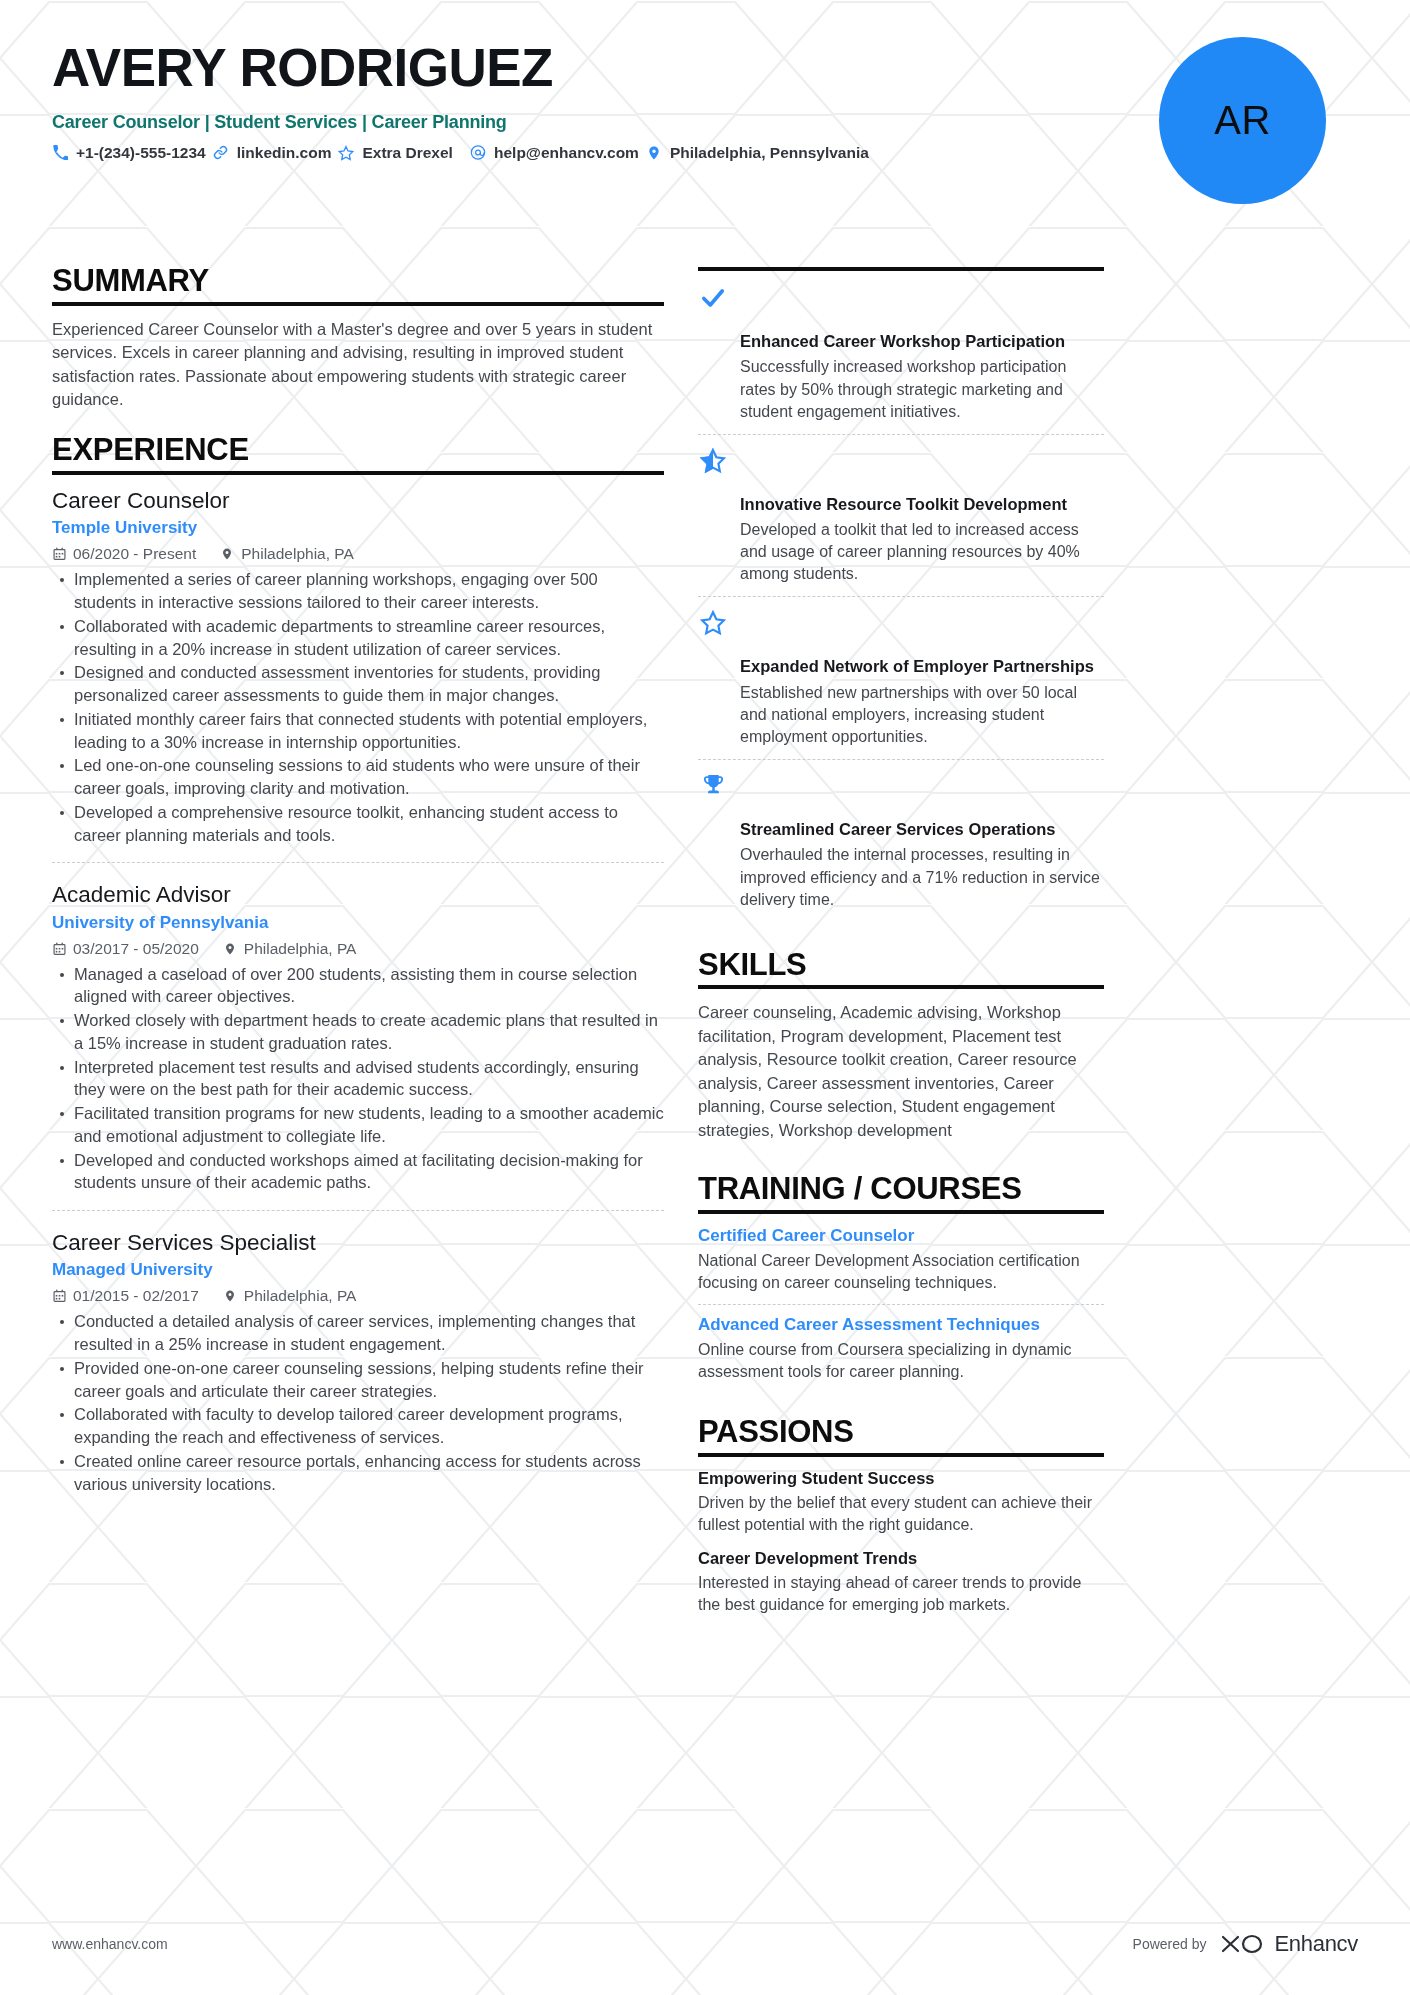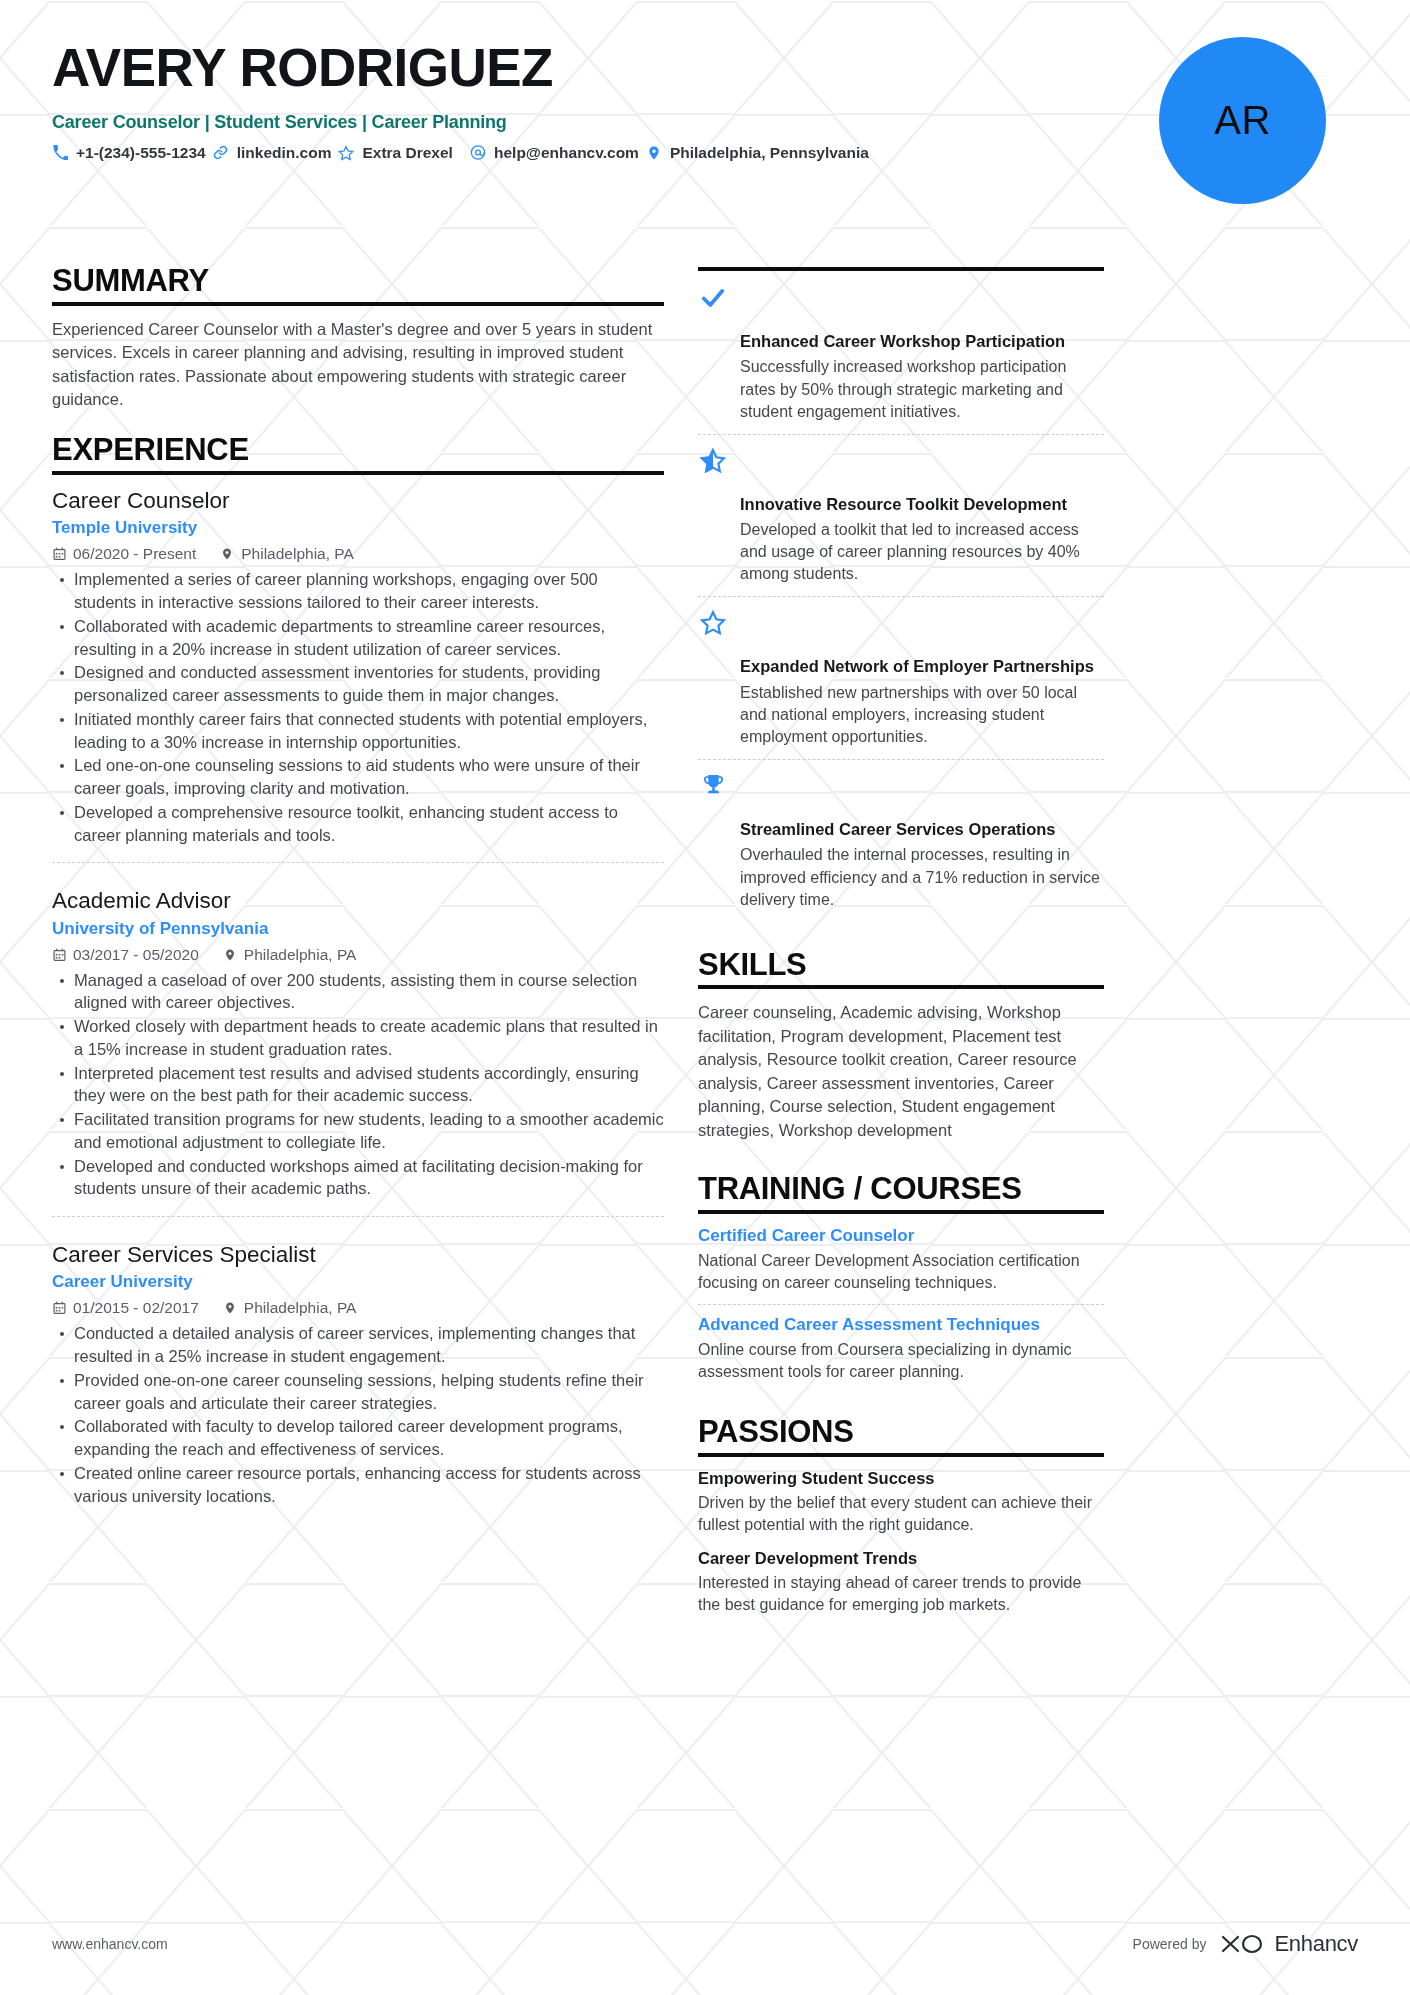--- a/index.html
+++ b/index.html
@@ -119,21 +119,21 @@
     margin-bottom: 12px;
   }
 
   .body-text {
     font-size: 16.5px;
     line-height: 1.42;
     color: #44484e;
   }
 
   
-  .job { margin-bottom: 24px; position: relative; }
+  .job { margin-bottom: 18px; position: relative; }
   .job.divided::after {
     content: "";
     display: block;
     border-top: 1px dashed #c9ccd1;
     margin-top: 16px;
   }
   .job-title {
     font-size: 22.5px;
     font-weight: 400;
     color: #17191d;
@@ -456,21 +456,21 @@
               <li>Managed a caseload of over 200 students, assisting them in course selection aligned with career objectives.</li>
               <li>Worked closely with department heads to create academic plans that resulted in a 15% increase in student graduation rates.</li>
               <li>Interpreted placement test results and advised students accordingly, ensuring they were on the best path for their academic success.</li>
               <li>Facilitated transition programs for new students, leading to a smoother academic and emotional adjustment to collegiate life.</li>
               <li>Developed and conducted workshops aimed at facilitating decision-making for students unsure of their academic paths.</li>
             </ul>
           </div>
 
           <div class="job">
             <div class="job-title">Career Services Specialist</div>
-            <div class="job-company">Career University</div>
+            <div class="job-company">Managed University</div>
             <div class="job-meta">
               <div class="meta-item">
                 <span class="ic">
                   <svg width="13" height="14" viewBox="0 0 24 24" fill="currentColor">
                       <path d="M7 1v2M17 1v2" stroke="currentColor" stroke-width="2.4" stroke-linecap="round"></path>
                       <rect x="2" y="4" width="20" height="18" rx="1.5" fill="none" stroke="currentColor" stroke-width="2.2"></rect>
                       <rect x="5" y="10" width="3" height="3"></rect>
                       <rect x="10.5" y="10" width="3" height="3"></rect>
                       <rect x="16" y="10" width="3" height="3"></rect>
                       <rect x="5" y="15.5" width="3" height="3"></rect>

